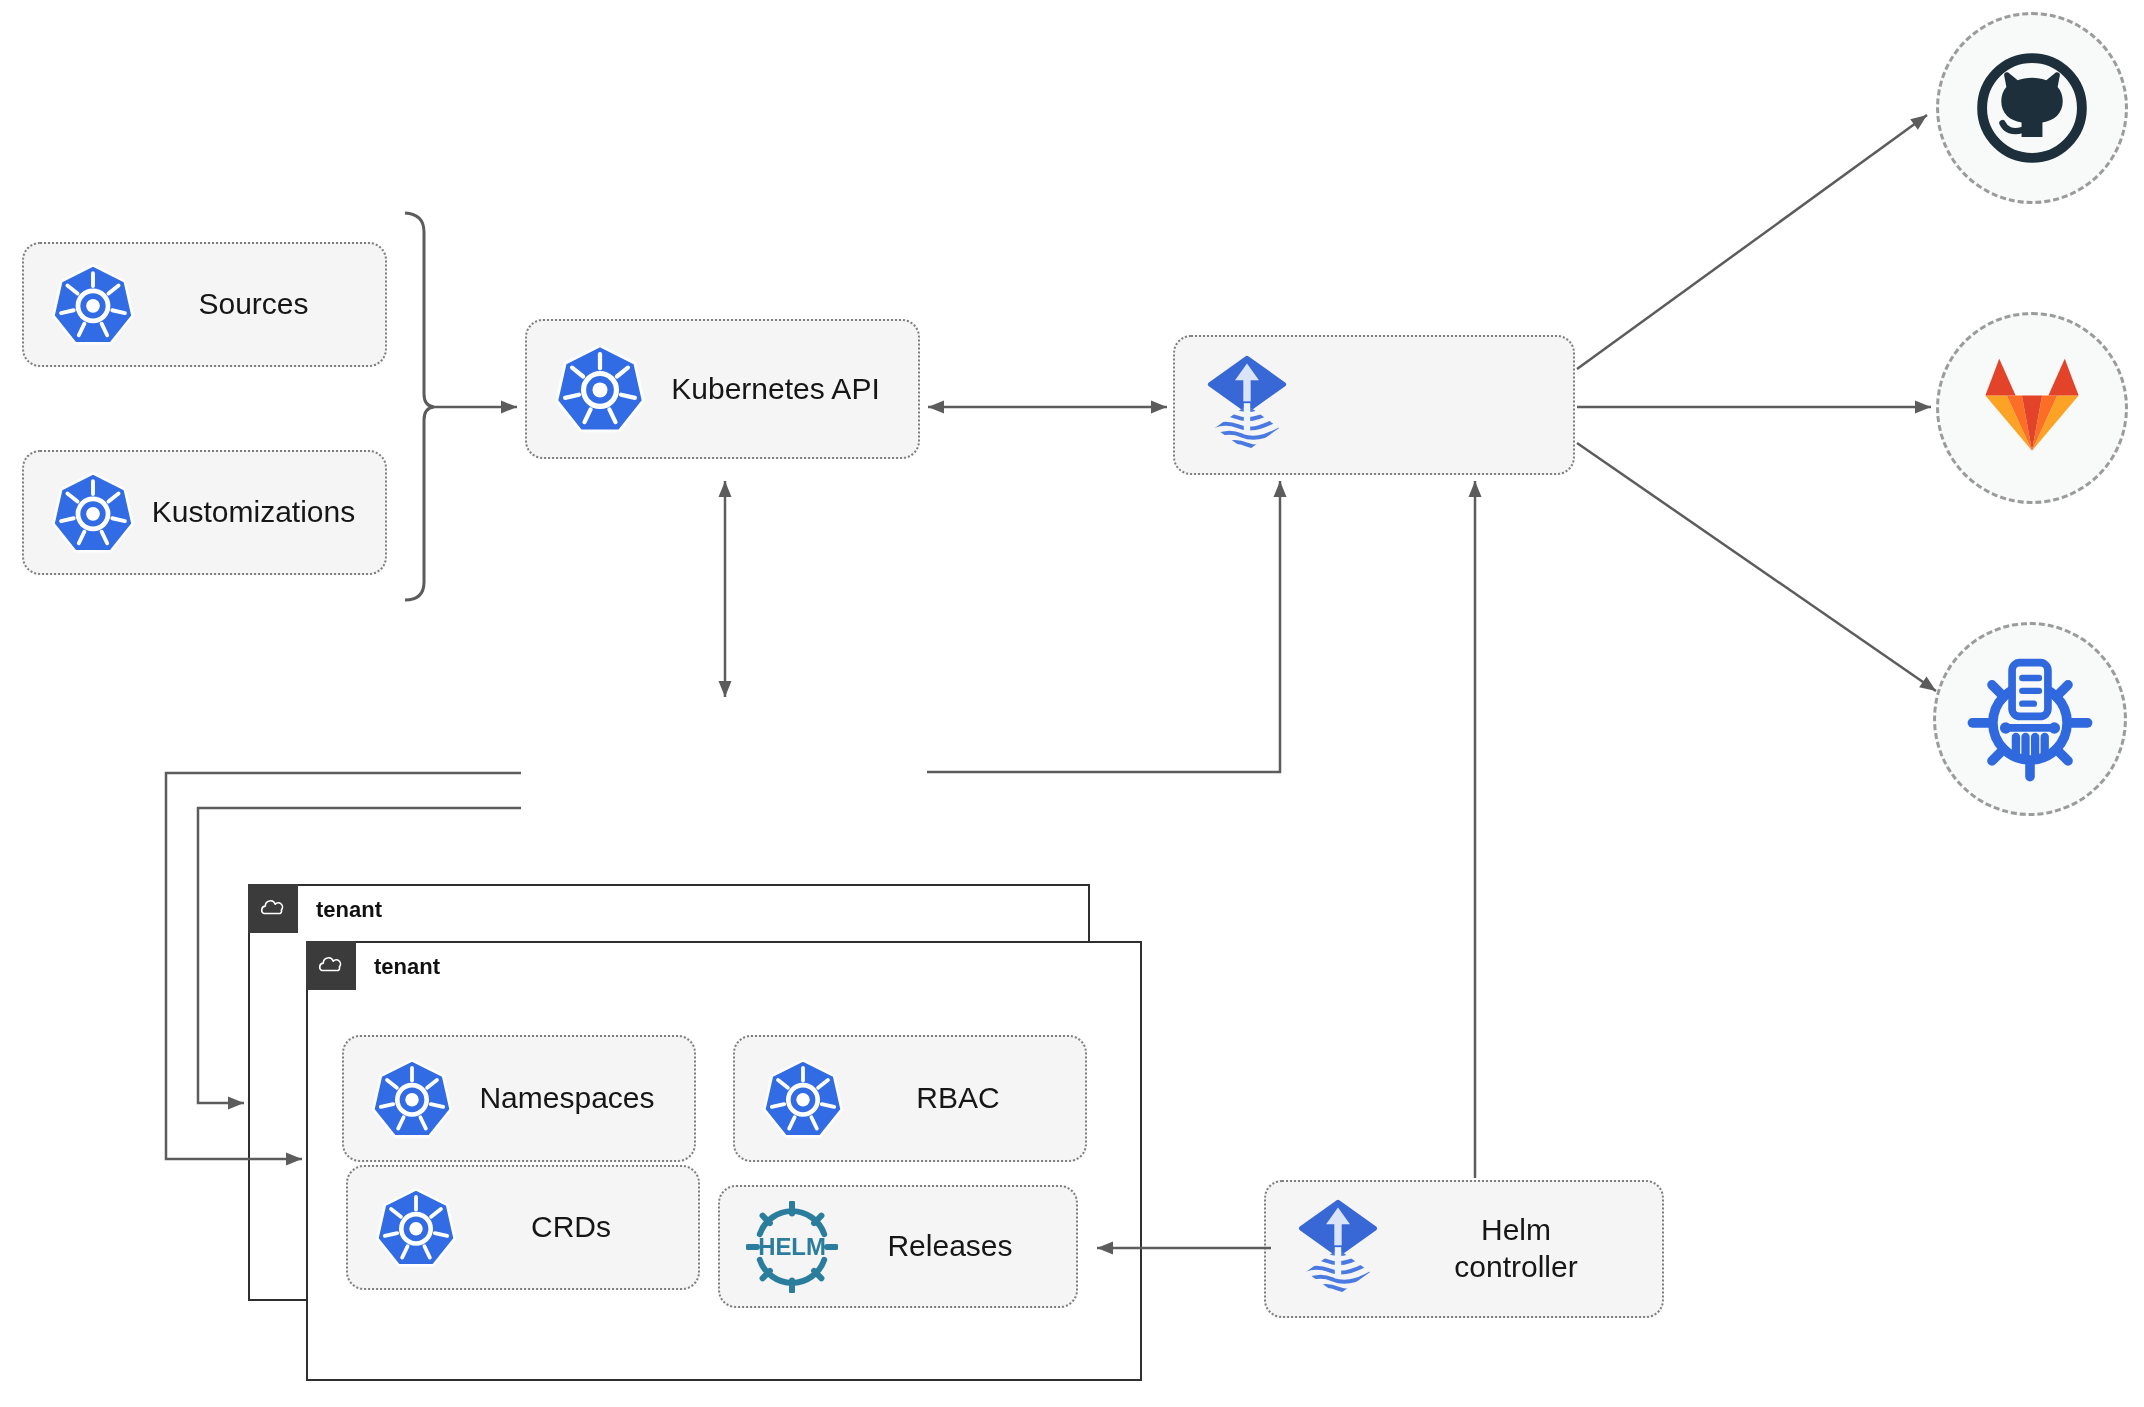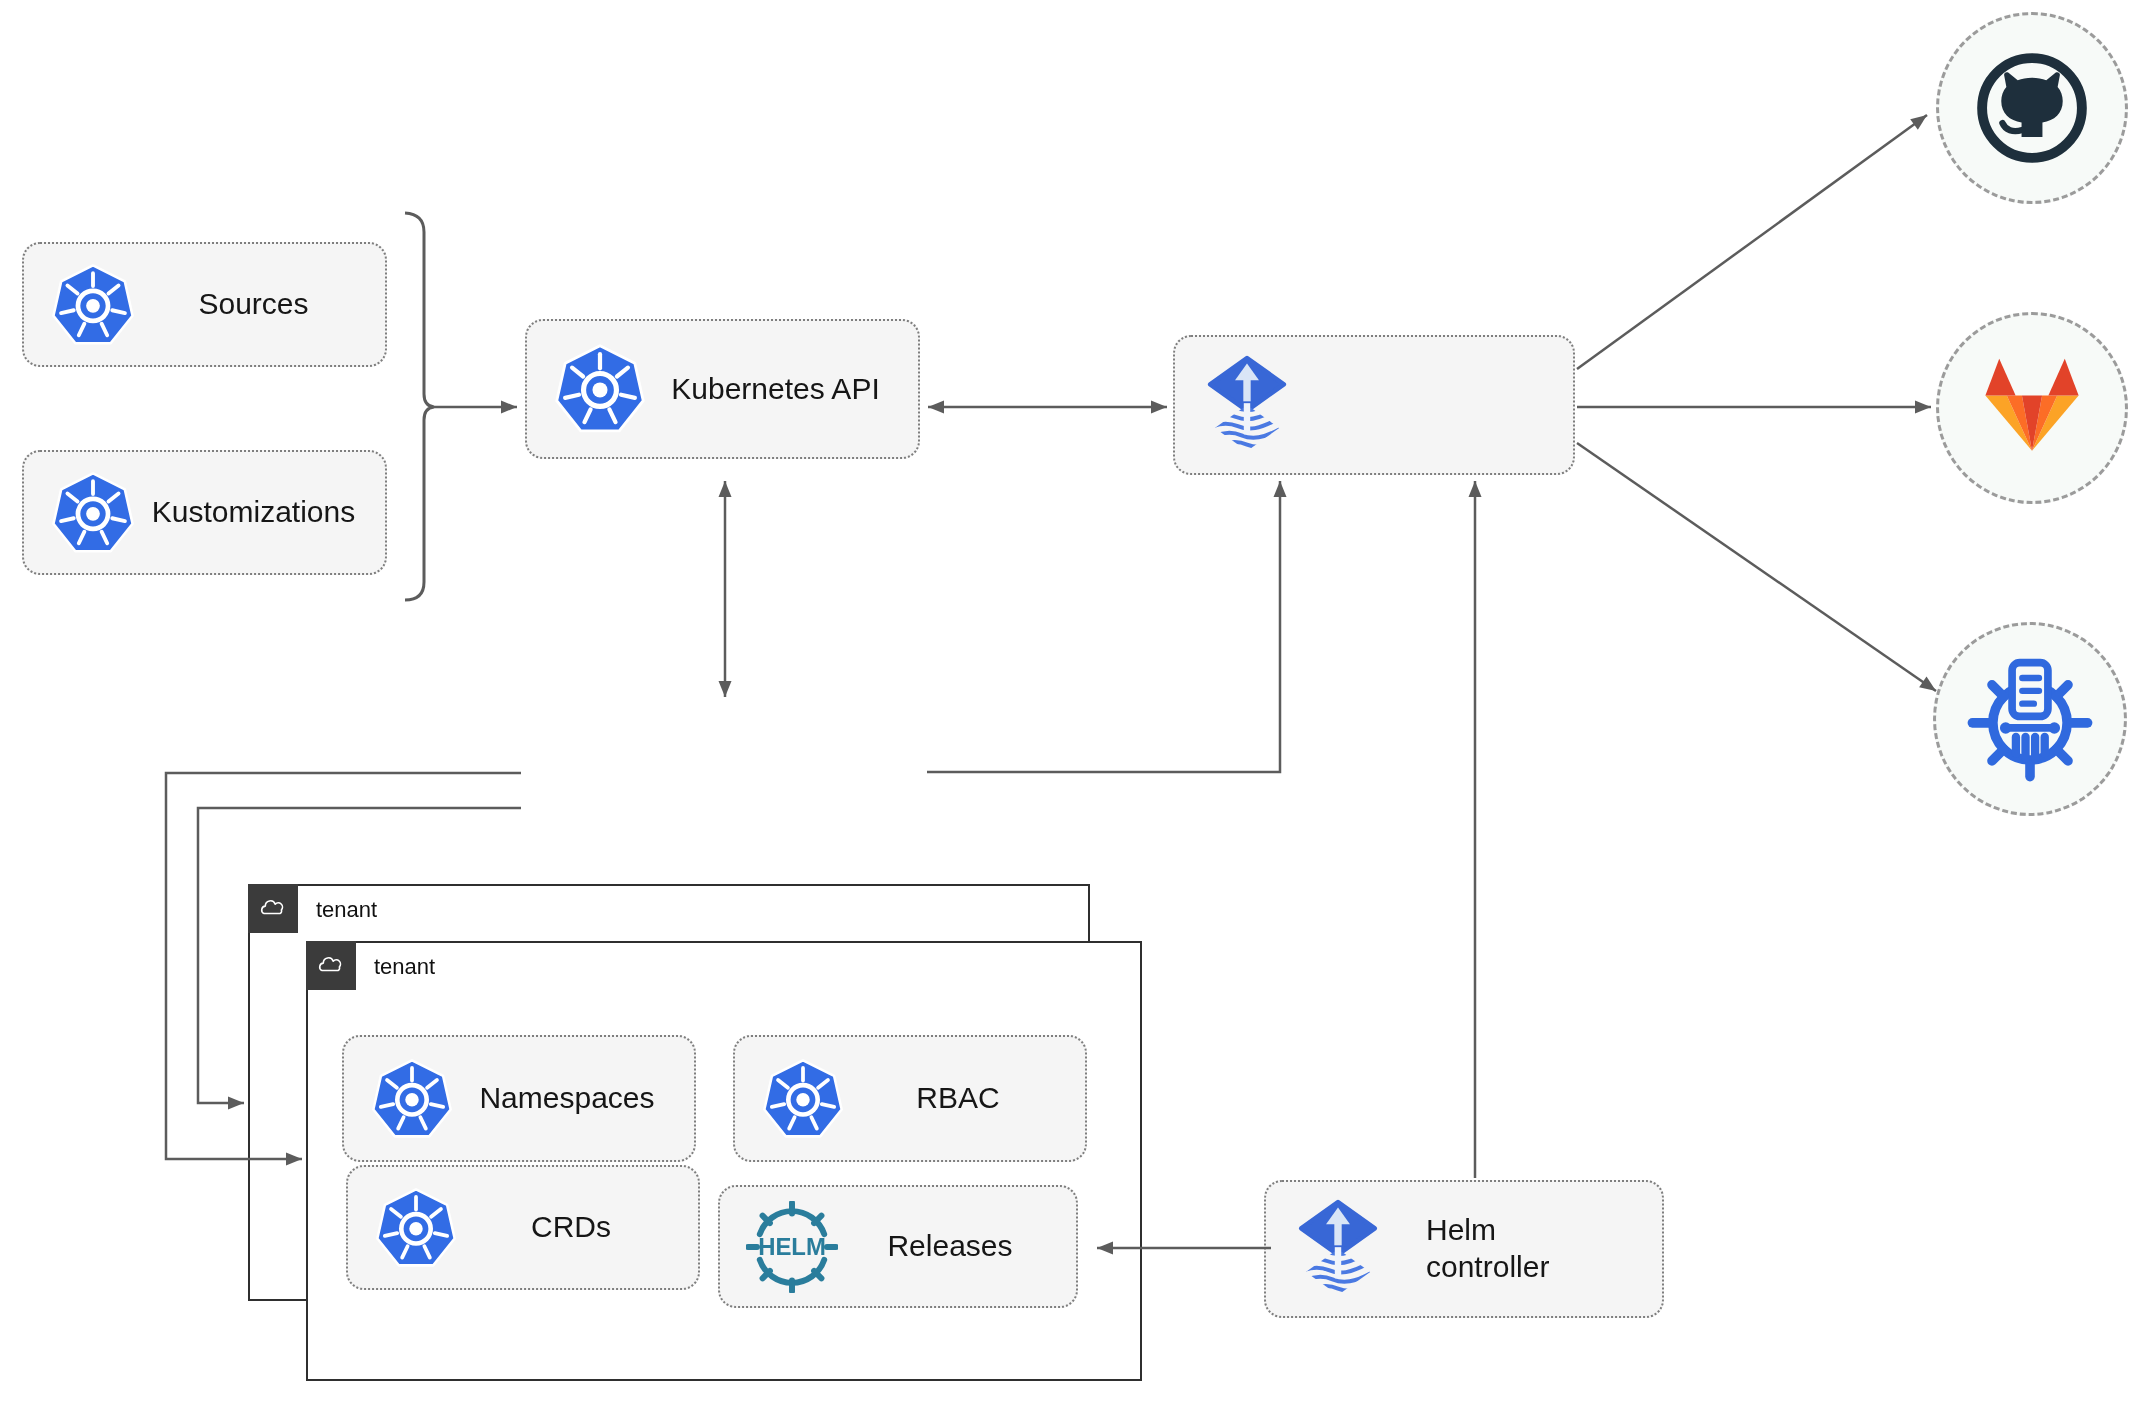--- a/index.html
+++ b/index.html
@@ -2,27 +2,27 @@
 <html><head>
 <meta charset="utf-8">
 <style>
   html,body{margin:0;padding:0;background:#fff;}
   #canvas{position:relative;width:2144px;height:1407px;background:#ffffff;
     font-family:"Liberation Sans",sans-serif;overflow:hidden;}
   .node{position:absolute;background:#F5F5F5;border:2px dotted #7e7e7e;border-radius:18px;
     display:flex;align-items:center;box-sizing:border-box;}
   .icon-wrap{flex:0 0 auto;margin-left:26px;display:flex;align-items:center;}
   .node-label{flex:1;display:flex;justify-content:center;align-items:center;
-    font-size:30px;color:#161616;text-align:left;padding-right:14px;line-height:1.22;}
+    font-size:30px;color:#161616;text-align:center;padding-right:14px;line-height:1.22;}
   .lbltext{display:inline-block;}
   .lbltext.narrow{max-width:180px;}
   .tenant{position:absolute;background:#ffffff;border:2px solid #2f2f2f;box-sizing:border-box;}
   .tenant-badge{position:absolute;top:-2px;left:-2px;width:50px;height:49px;background:#3b3b3b;
     display:flex;align-items:center;justify-content:center;}
-  .tenant-label{position:absolute;top:11px;left:66px;font-size:22px;color:#111;}
+  .tenant-label{position:absolute;top:11px;left:66px;font-size:22px;color:#111;font-weight:bold;}
   .endpoint{position:absolute;border-radius:50%;background:#F7FAF8;border:3px dashed #9b9b9b;
     display:flex;align-items:center;justify-content:center;box-sizing:border-box;}
   .wires{position:absolute;left:0;top:0;pointer-events:none;}
   svg.icon{display:block;}
 </style>
 </head>
 <body>
 
 <div id="canvas">
 

